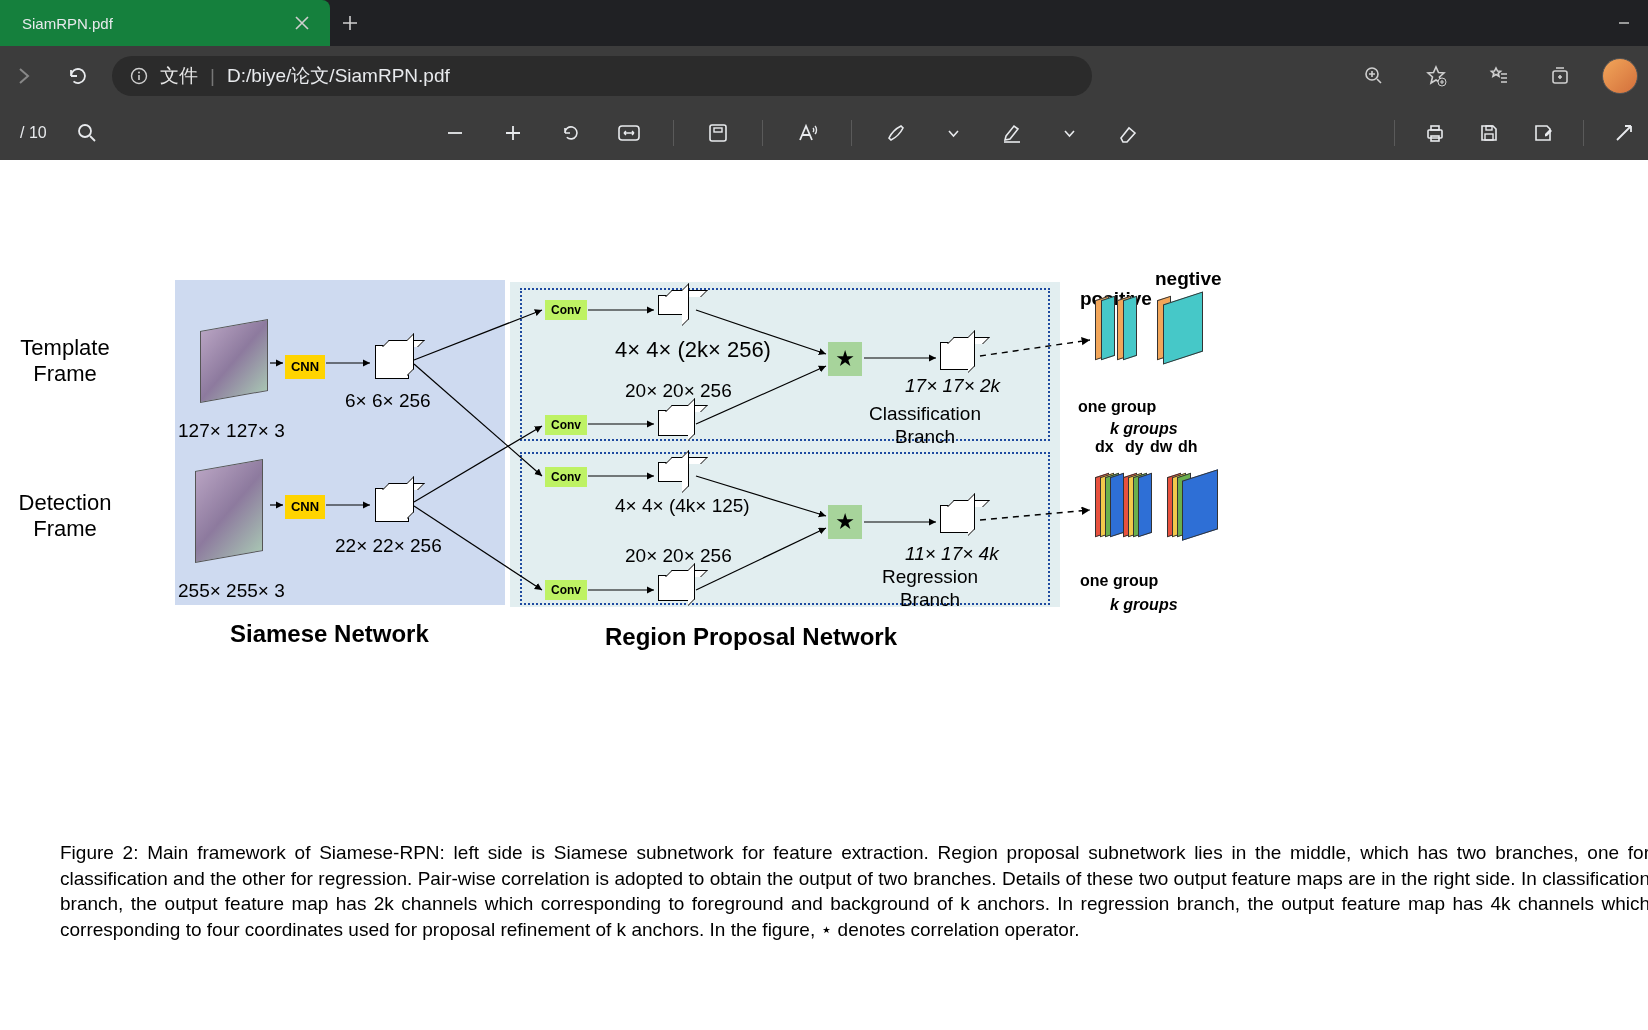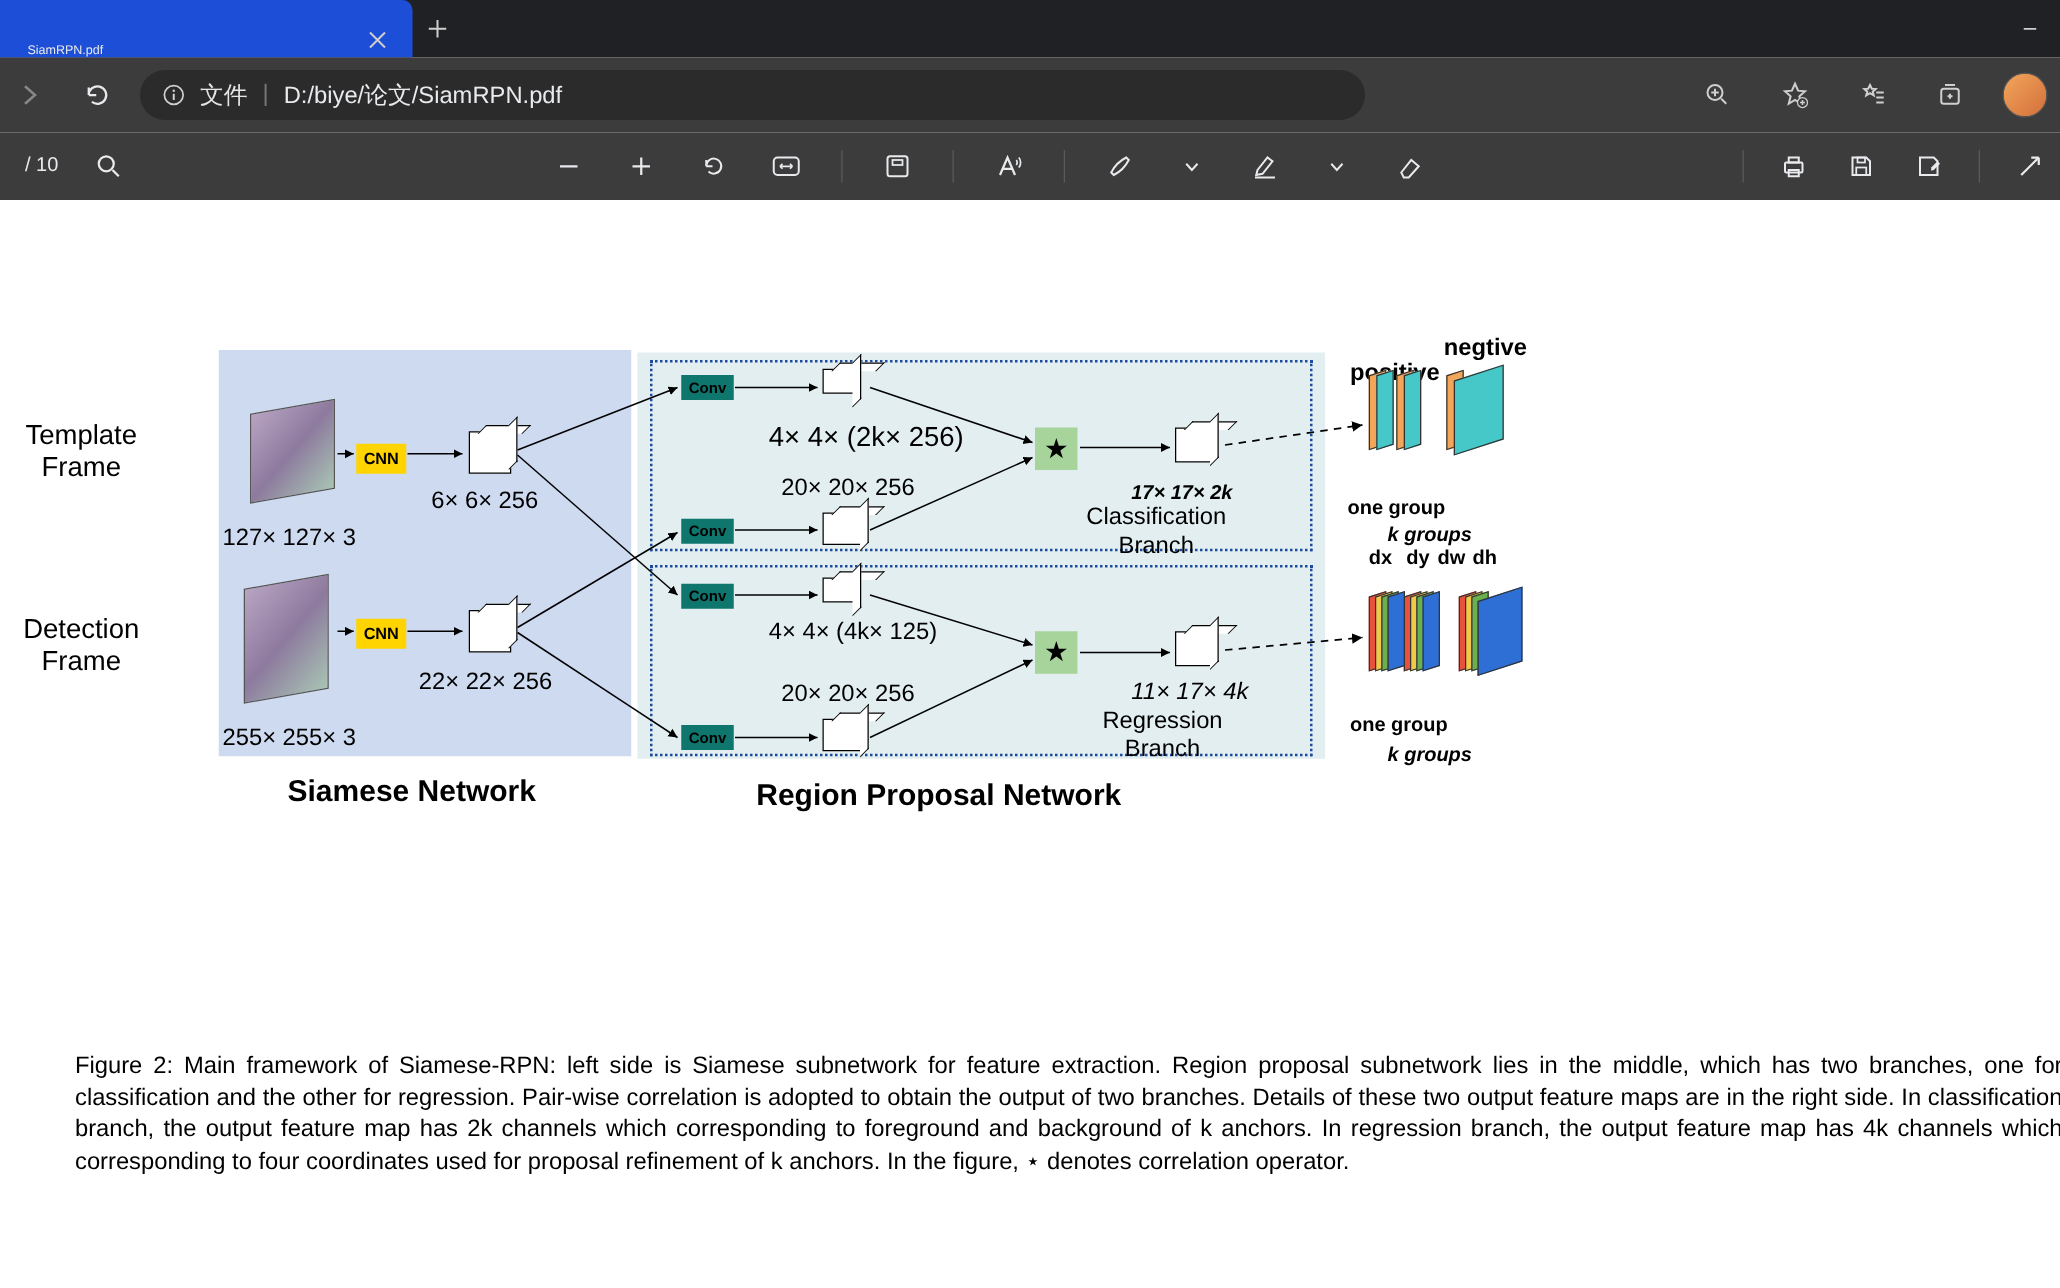--- a/index.html
+++ b/index.html
@@ -1,19 +1,19 @@
 <!DOCTYPE html>
 <html><head>
 <meta charset="utf-8">
 <style>
 * { margin:0; padding:0; box-sizing:border-box; font-family:-apple-system,"Segoe UI",sans-serif; }
 body { width:1648px; height:1030px; background:#fff; overflow:hidden; display:flex; flex-direction:column; }
 
 .titlebar { height:46px; background:#202124; display:flex; align-items:stretch; }
-.tab { width:330px; background:#1d4ed8; display:flex; align-items:flex-end; padding:0 14px 0 22px; color:#e8eaed; font-size:10px; border-top-right-radius:8px; }
+.tab { width:330px; background:#15803d; display:flex; align-items:center; padding:0 14px 0 22px; color:#e8eaed; font-size:15px; border-top-right-radius:8px; }
 .tab .spacer{ flex:1; }
 .tab .close{ width:28px; height:28px; display:flex; align-items:center; justify-content:center; border-radius:4px; cursor:pointer; }
 .newtab{ width:40px; display:flex; align-items:center; justify-content:center; color:#cfcfcf; cursor:pointer; }
 .titlebar .right{ margin-left:auto; display:flex; align-items:center; }
 .winbtn{ width:48px; height:46px; display:flex; align-items:center; justify-content:center; color:#cfcfcf; cursor:pointer; }
 
 .addrrow{ height:60px; background:#3c3c3c; display:flex; align-items:center; padding:0 10px; gap:14px; }
 .navicon{ width:40px; height:40px; display:flex; align-items:center; justify-content:center; color:#e8eaed; border-radius:6px; cursor:pointer; }
 .addrbox{ flex:0 0 980px; height:40px; background:#2b2b2b; border-radius:20px; display:flex; align-items:center; padding:0 18px; color:#e8eaed; gap:12px; font-size:19px; }
 .addrbox .divider{ color:#777; }
@@ -37,21 +37,21 @@
 .label{ position:absolute; font-size:22px; color:#000; }
 .siamese-box{ position:absolute; left:115px; top:0; width:330px; height:325px; background:#cedaf0; }
 .thumb{ position:absolute; width:68px; height:92px; transform:skewY(-10deg); background:linear-gradient(135deg,#b8a3c2,#8d7a9e,#a8c4b3); border:1px solid #555; }
 .thumb.small{ height:72px; }
 .cnnbox{ position:absolute; width:40px; height:24px; background:#ffd400; text-align:center; font-size:13px; line-height:24px; font-weight:600; }
 .cube{ position:absolute; width:34px; height:34px; background:#fff; border:1.5px solid #000; }
 .cube::before{ content:''; position:absolute; left:6px; top:-6px; width:34px; height:6px; background:#fff; border:1.5px solid #000; border-bottom:none; transform:skewX(-45deg); transform-origin:bottom; }
 .cube::after{ content:''; position:absolute; right:-6px; top:-6px; width:6px; height:34px; background:#fff; border:1.5px solid #000; border-left:none; transform:skewY(-45deg); transform-origin:left; }
 .rpn-box{ position:absolute; left:450px; top:2px; width:550px; height:325px; background:#e2eef0; }
 .dashbox{ position:absolute; border:2px dotted #1e4aa0; }
-.convbox{ position:absolute; width:42px; height:20px; background:#0f766e; color:#000; font-size:12px; line-height:20px; text-align:center; font-weight:600; }
+.convbox{ position:absolute; width:42px; height:20px; background:#bef264; color:#000; font-size:12px; line-height:20px; text-align:center; font-weight:600; }
 .star{ position:absolute; width:34px; height:34px; background:#a7d49b; display:flex; align-items:center; justify-content:center; font-size:22px; }
 .caption{ position:absolute; left:0; top:560px; width:1590px; font-size:19px; line-height:1.35; text-align:justify; }
 .netlabel{ position:absolute; font-size:24px; font-weight:600; }
 .layerstack{ position:absolute; }
 .layerstack .slab{ position:absolute; width:14px; height:60px; border:1px solid #333; transform:skewY(-18deg); }
 svg.lines{ position:absolute; left:0; top:0; width:100%; height:100%; pointer-events:none; }
 </style>
 </head>
 <body>
 
@@ -270,21 +270,21 @@
   <div class="label" style="left:555px; top:57px; font-size:22px;">4× 4× (2k× 256)</div>
   <div class="label" style="left:565px; top:100px; font-size:19px;">20× 20× 256</div>
   <div class="label" style="left:555px; top:215px; font-size:19px;">4× 4× (4k× 125)</div>
   <div class="label" style="left:565px; top:265px; font-size:19px;">20× 20× 256</div>
 
   <div class="star" style="left:768px; top:62px;">★</div>
   <div class="star" style="left:768px; top:225px;">★</div>
 
   <div class="cube" style="left:880px; top:62px; width:30px; height:28px;"></div>
   <div class="cube" style="left:880px; top:225px; width:30px; height:28px;"></div>
-  <div class="label" style="left:845px; top:106px; font-size:16px; font-style:italic;font-weight:bold;">17× 17× 2k</div>
+  <div class="label" style="left:845px; top:95px; font-size:19px; font-style:italic;">17× 17× 2k</div>
   <div class="label" style="left:845px; top:263px; font-size:19px; font-style:italic;">11× 17× 4k</div>
   <div class="label" style="left:785px; top:123px; font-size:19px; text-align:center; line-height:1.2; width:160px;">Classification<br>Branch</div>
   <div class="label" style="left:790px; top:286px; font-size:19px; text-align:center; line-height:1.2; width:160px;">Regression<br>Branch</div>
 
   <div class="netlabel" style="left:170px; top:340px;">Siamese Network</div>
   <div class="netlabel" style="left:545px; top:343px;">Region Proposal Network</div>
 
   <div class="label" style="left:1020px; top:-12px; font-size:19px; font-weight:600;margin-top:20px;">positive</div>
   <div class="label" style="left:1095px; top:-12px; font-size:19px; font-weight:600;">negtive</div>
 

